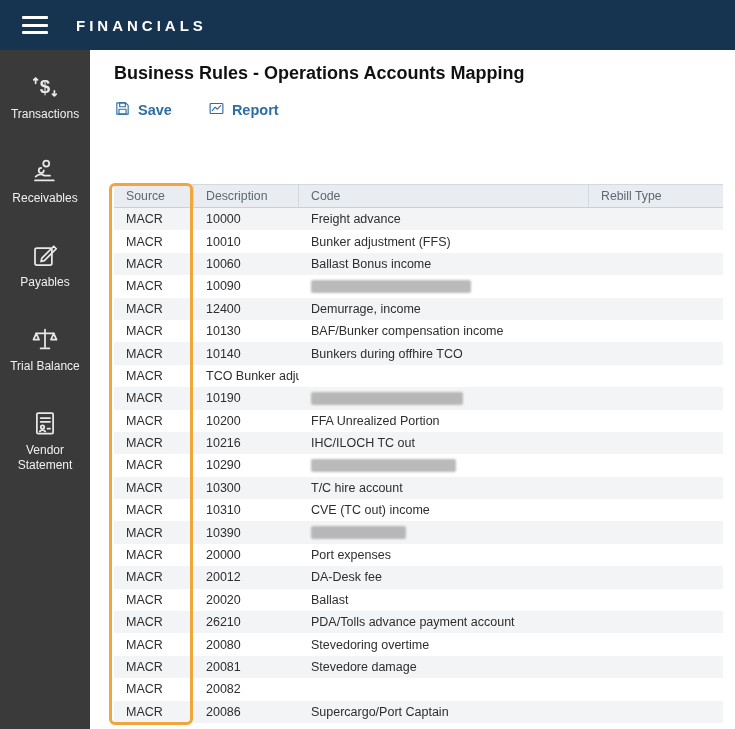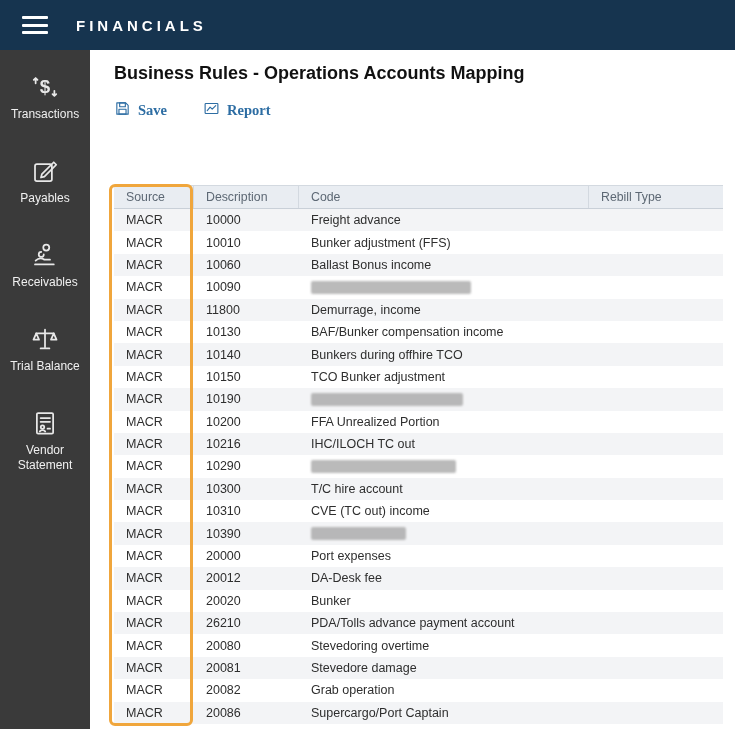--- a/index.html
+++ b/index.html
@@ -22,21 +22,21 @@
   .sidebar-item .lbl{margin-top:5px;font-size:12px;line-height:1.25;color:#f0f0f0;
     text-align:center;max-width:80px;}
   .sidebar-item svg{stroke:#e8e8e8;fill:none;stroke-width:1.4;stroke-linecap:round;stroke-linejoin:round;}
 
   
   .main{position:absolute;top:50px;left:90px;right:0;bottom:0;background:#ffffff;
     padding:0 12px 0 24px;box-sizing:border-box;}
   .page-title{margin-top:13px;font-size:18px;font-weight:bold;color:#111;}
   .toolbar{margin-top:16px;display:flex;align-items:center;gap:36px;}
   .tool-btn{display:flex;align-items:center;gap:7px;color:#2d6da3;font-size:14.5px;
-    font-weight:600;cursor:pointer;font-family:Liberation Serif, serif;}
+    font-weight:600;cursor:pointer;}
   .tool-btn svg{stroke:#2d6da3;fill:none;stroke-width:1.6;stroke-linecap:round;stroke-linejoin:round;}
 
   
   .table-wrap{position:relative;margin-top:64px;width:100%;}
   .thead,.trow{display:grid;grid-template-columns:80px 105px 290px 1fr;}
   .thead{background:#e9edf2;border-top:1px solid #d3d9e0;border-bottom:1px solid #c9d0d8;
     height:22px;}
   .th{font-size:12.3px;color:#5d6874;display:flex;align-items:center;padding-left:12px;
     border-right:1px solid #d3d9e0;box-sizing:border-box;cursor:pointer;}
   .th:last-child{border-right:none;}
@@ -74,37 +74,37 @@
         <path d="M4.5 9 L4.5 5 M3 6.3 L4.5 4.8 L6 6.3"></path>
         <path d="M19.5 15 L19.5 19 M18 17.7 L19.5 19.2 L21 17.7"></path>
       </svg>
     </span>
     <span class="lbl">Transactions</span>
   </div>
 
   <div class="sidebar-item">
     <span class="icn">
       <svg width="30" height="30" viewBox="0 0 24 24">
-        <rect x="4" y="6.5" width="13.5" height="13.5" rx="1.5"></rect>
-        <path d="M9.5 14.5 L19 5 L21 7 L11.5 16.5 L8.8 17.2 Z"></path>
-      </svg>
-    </span>
-    <span class="lbl">Payables</span>
-  </div>
-
-  <div class="sidebar-item">
-    <span class="icn">
-      <svg width="30" height="30" viewBox="0 0 24 24">
         <circle cx="13" cy="6" r="2.4"></circle>
         <path d="M9 9.5 a2 2 0 1 0 2 2"></path>
         <path d="M4.5 16.5 c2.5-2.5 5-2 7-.8 h4.5"></path>
         <path d="M4 19.5 h15"></path>
       </svg>
     </span>
     <span class="lbl">Receivables</span>
+  </div>
+
+  <div class="sidebar-item">
+    <span class="icn">
+      <svg width="30" height="30" viewBox="0 0 24 24">
+        <rect x="4" y="6.5" width="13.5" height="13.5" rx="1.5"></rect>
+        <path d="M9.5 14.5 L19 5 L21 7 L11.5 16.5 L8.8 17.2 Z"></path>
+      </svg>
+    </span>
+    <span class="lbl">Payables</span>
   </div>
 
   <div class="sidebar-item">
     <span class="icn">
       <svg width="30" height="30" viewBox="0 0 24 24">
         <path d="M12 4.5 V18.5"></path>
         <path d="M5 7.5 H19"></path>
         <path d="M5 7.5 L2.8 12.5 H7.2 Z"></path>
         <path d="M19 7.5 L16.8 12.5 H21.2 Z"></path>
         <path d="M8.5 19.5 H15.5"></path>
@@ -186,39 +186,38 @@
         <div class="trow">
     <div class="td">MACR</div>
     <div class="td">10090</div>
     <div class="td">
             <span class="redacted" style="width: 160px;"></span>
           </div>
     <div class="td"></div>
   </div>
         <div class="trow">
     <div class="td">MACR</div>
-    <div class="td">11800</div>
+    <div class="td">12400</div>
     <div class="td">Demurrage, income</div>
     <div class="td"></div>
   </div>
         <div class="trow">
     <div class="td">MACR</div>
     <div class="td">10130</div>
     <div class="td">BAF/Bunker compensation income</div>
     <div class="td"></div>
   </div>
         <div class="trow">
     <div class="td">MACR</div>
     <div class="td">10140</div>
     <div class="td">Bunkers during offhire TCO</div>
     <div class="td"></div>
   </div>
         <div class="trow">
     <div class="td">MACR</div>
-    <div class="td">10150</div>
     <div class="td">TCO Bunker adjustment</div>
     <div class="td"></div>
   </div>
         <div class="trow">
     <div class="td">MACR</div>
     <div class="td">10190</div>
     <div class="td">
             <span class="redacted" style="width: 152px;"></span>
           </div>
     <div class="td"></div>
@@ -271,21 +270,21 @@
   </div>
         <div class="trow">
     <div class="td">MACR</div>
     <div class="td">20012</div>
     <div class="td">DA-Desk fee</div>
     <div class="td"></div>
   </div>
         <div class="trow">
     <div class="td">MACR</div>
     <div class="td">20020</div>
-    <div class="td">Bunker</div>
+    <div class="td">Ballast</div>
     <div class="td"></div>
   </div>
         <div class="trow">
     <div class="td">MACR</div>
     <div class="td">26210</div>
     <div class="td">PDA/Tolls advance payment account</div>
     <div class="td"></div>
   </div>
         <div class="trow">
     <div class="td">MACR</div>
@@ -295,21 +294,20 @@
   </div>
         <div class="trow">
     <div class="td">MACR</div>
     <div class="td">20081</div>
     <div class="td">Stevedore damage</div>
     <div class="td"></div>
   </div>
         <div class="trow">
     <div class="td">MACR</div>
     <div class="td">20082</div>
-    <div class="td">Grab operation</div>
     <div class="td"></div>
   </div>
         <div class="trow">
     <div class="td">MACR</div>
     <div class="td">20086</div>
     <div class="td">Supercargo/Port Captain</div>
     <div class="td"></div>
   </div>
       </div>
   </div>

